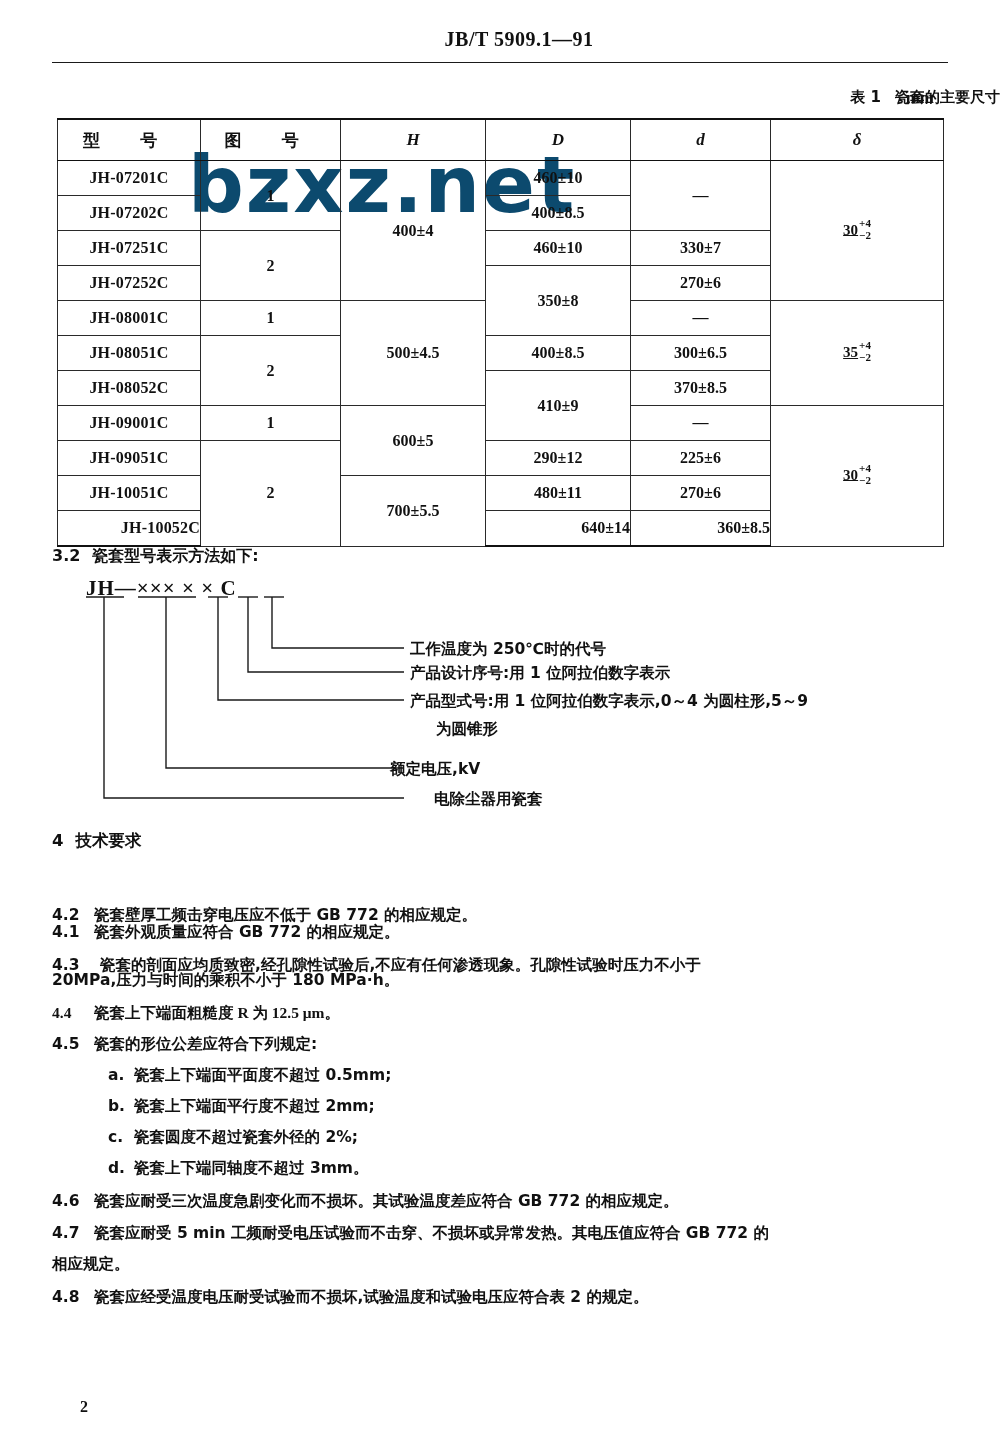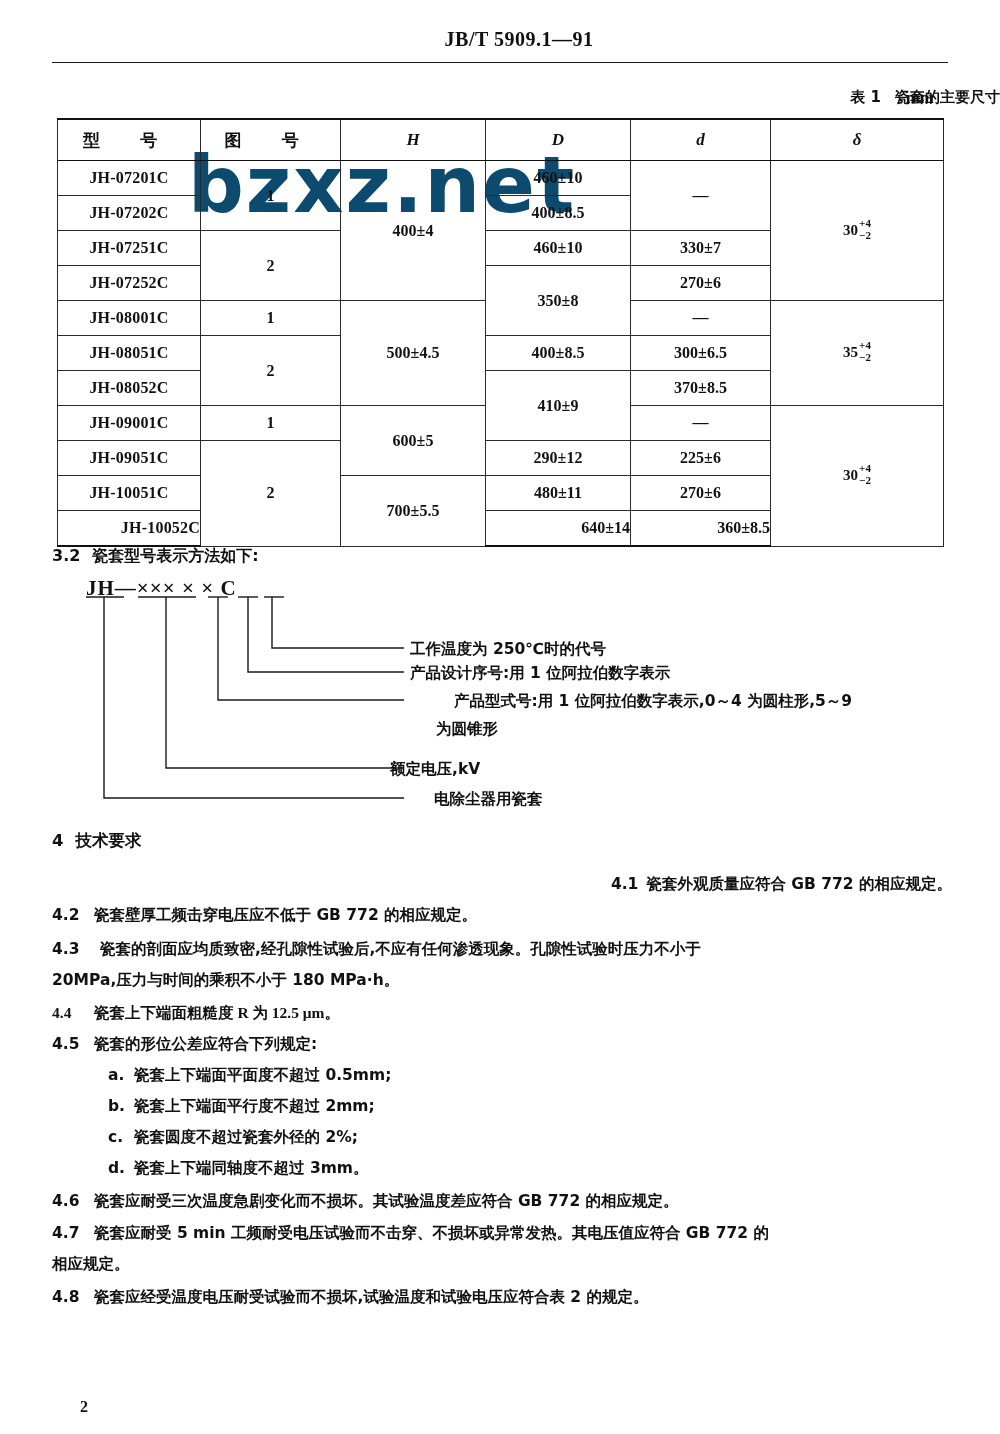--- a/index.html
+++ b/index.html
@@ -123,21 +123,21 @@
     font-size: 18px;
   }
   .model-cell { font-size: 16px; letter-spacing: 0.2px; }
 
   
   .tol {
     display: inline-block;
     position: relative;
     white-space: nowrap;
   }
-  .tol .base { font-size: 15px; }
+  .tol .base { font-size: 15px; text-decoration: underline; }
   .tol .stack {
     display: inline-block;
     vertical-align: middle;
     font-size: 11px;
     line-height: 1.08;
     text-align: left;
     margin-left: 1px;
     position: relative;
     top: -1px;
   }
@@ -191,21 +191,21 @@
     font-family: "DejaVu Sans", sans-serif;
     font-size: 15.5px;
     font-weight: bold;
     line-height: 1.62;
   }
   .para .pnum {
     display: inline-block;
     min-width: 34px;
     margin-right: 8px;
   }
-  .para.indent-extra .pnum { margin-right: 14px; }
+  .para.indent-extra .pnum { margin-right: 14px; margin-top: 16px; }
 
   .sublist {
     position: absolute;
     left: 108px;
     font-family: "DejaVu Sans", sans-serif;
     font-size: 15.5px;
     font-weight: bold;
     line-height: 1.62;
   }
   .sublist .letter {
@@ -374,30 +374,30 @@
         <path d="M 218 597 L 218 700 L 404 700"></path>
 
         <path d="M 166 597 L 166 768 L 404 768"></path>
 
         <path d="M 104 597 L 104 798 L 404 798"></path>
       </g>
     </svg>
 
     <div class="ann" style="left:410px; top:639px;">工作温度为 250℃时的代号</div>
     <div class="ann" style="left:410px; top:663px;">产品设计序号:用 1 位阿拉伯数字表示</div>
-    <div class="ann" style="left:410px; top:691px;margin-left:44px;">产品型式号:用 1 位阿拉伯数字表示,0～4 为圆柱形,5～9</div>
+    <div class="ann" style="left:410px; top:691px;">产品型式号:用 1 位阿拉伯数字表示,0～4 为圆柱形,5～9</div>
     <div class="ann" style="left:436px; top:719px;">为圆锥形</div>
     <div class="ann" style="left:390px; top:759px;">额定电压,kV</div>
     <div class="ann" style="left:410px; top:789px;padding-left:24px;">电除尘器用瓷套</div>
 
     <div class="sec4-title">
       <span class="num">4</span><span>技术要求</span>
     </div>
 
-    <div class="para" style="top:872px;text-align:right;">
+    <div class="para" style="top:920px;">
       <span class="pnum">4.1</span><span>瓷套外观质量应符合 GB 772 的相应规定。</span>
     </div>
 
     <div class="para" style="top:903px;">
       <span class="pnum">4.2</span><span>瓷套壁厚工频击穿电压应不低于 GB 772 的相应规定。</span>
     </div>
 
     <div class="para indent-extra" style="top:937px;">
       <span class="pnum">4.3</span><span>瓷套的剖面应均质致密,经孔隙性试验后,不应有任何渗透现象。孔隙性试验时压力不小于</span>
     </div>

